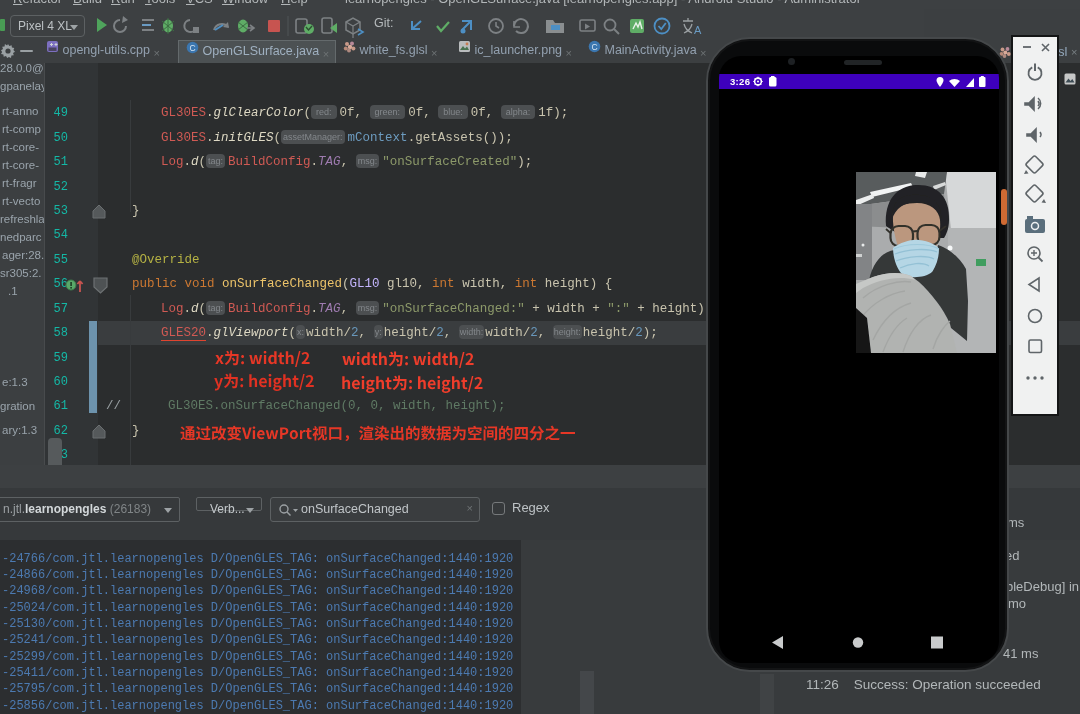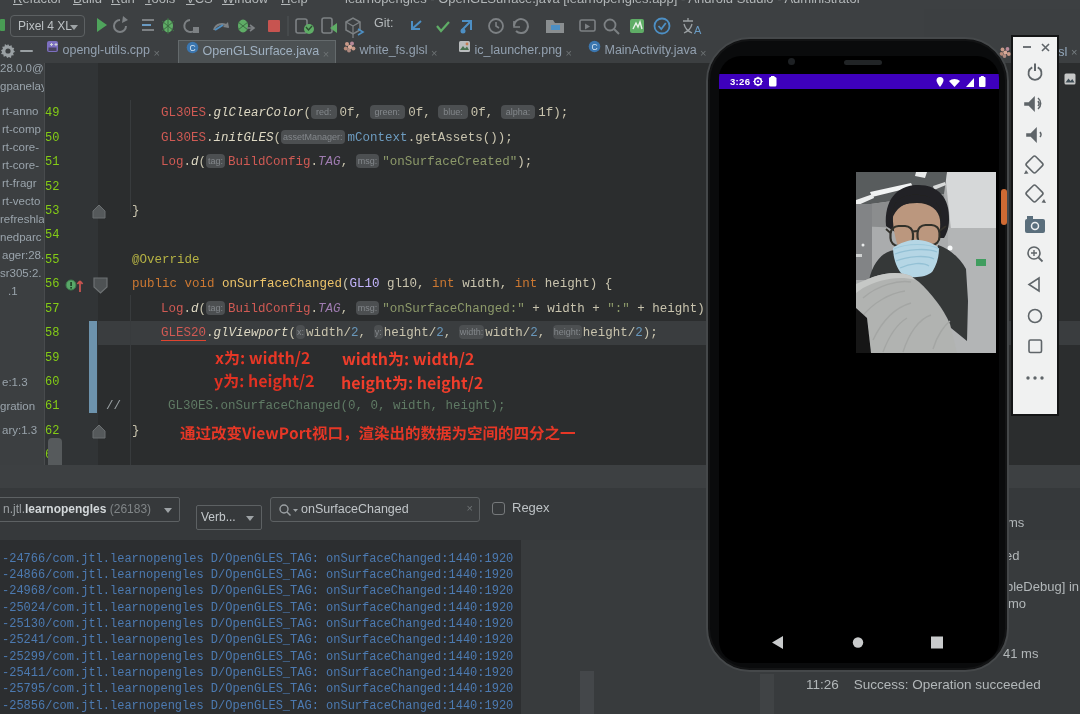--- a/index.html
+++ b/index.html
@@ -15,21 +15,21 @@
 .gittxt{position:absolute;left:374px;top:7px;font-size:12.5px;color:#b6babc}
 
 #tabbar{left:0;top:40px;width:1080px;height:23px;background:#3c3f41}
 .tab{position:absolute;top:0;height:23px;font-size:12.5px;color:#93a1b0;white-space:nowrap}
 .tab .lbl{position:relative;top:3px}
 .tabx{color:#6e7375;font-size:11px;position:relative;top:3px}
 #seltab{background:#4c5153;border:1px solid #646a6c;border-bottom:none}
 
 #editor{left:0;top:63px;width:1080px;height:402px;background:#2b2d2e;overflow:hidden}
 #gutter{position:absolute;left:45px;top:0;width:53px;height:402px;background:#313436}
-.lnum{position:absolute;left:0;width:23px;font-family:"Liberation Mono",monospace;font-size:12px;color:#84cc16;line-height:24.4px;height:24.4px}
+.lnum{position:absolute;left:0;width:23px;text-align:right;font-family:"Liberation Mono",monospace;font-size:12px;color:#14b8a6;line-height:24.4px;height:24.4px}
 #projpanel{position:absolute;left:0;top:0;width:45px;height:402px;background:#3c3f41;overflow:hidden;border-right:1px solid #484b4d}
 .pp{position:absolute;font-size:11.5px;color:#9aa4ac;white-space:nowrap}
 #curline{position:absolute;left:98px;top:258.1px;width:982px;height:24.4px;background:#3a3d3f}
 #bluestripe{position:absolute;left:89px;top:258px;width:8px;height:92px;background:#6d93ad}
 .cl{position:absolute;left:98px;font-family:"Liberation Mono",monospace;font-size:12.5px;line-height:24.4px;height:24.4px;color:#c9c4ae;white-space:pre}
 .kw{color:#cc7832}.cr{color:#d05a54}.mi{color:#ded9c4;font-style:italic}.md{color:#edc46a}
 .pu{color:#9e7bb0;font-style:italic}.bl{color:#6d9cc0}.st{color:#8d9a6a}.nm{color:#6897bb}
 .cm{color:#5f7a64}.an{color:#b5b244}.mg{color:#c4b5fd}.gr{color:#9aa0a3}
 .err{color:#d05a54;border-bottom:1px solid #e0442f}
 .hint{display:inline-block;background:#4c4f51;border-radius:4px;color:#83878b;font-size:9px;line-height:14px;padding:0 2px;margin-right:3px;font-family:"Liberation Sans",sans-serif;position:relative;top:-1px}
@@ -241,21 +241,21 @@
         </g>
   <g transform="translate(180,376)" fill="#e63726">
           <path d="M0.7 -11.5C1.6 -10.7 2.9 -9.6 3.4 -8.8L4.8 -10.1C4.2 -10.8 2.9 -11.9 2 -12.6ZM4.2 -7.2H0.5V-5.5H2.5V-1.8C1.8 -1.5 1.1 -0.9 0.4 -0.2L1.5 1.3C2.2 0.4 2.9 -0.6 3.4 -0.6C3.8 -0.6 4.3 -0.1 4.9 0.3C6 0.9 7.2 1.1 9.2 1.1C10.8 1.1 13.4 1 14.6 0.9C14.6 0.4 14.9 -0.4 15.1 -0.9C13.5 -0.7 10.9 -0.5 9.2 -0.5C7.5 -0.5 6.1 -0.6 5.1 -1.2C4.8 -1.4 4.5 -1.6 4.2 -1.8ZM5.7 -12.7V-11.3H11.3C10.9 -11 10.4 -10.7 10 -10.4C9.3 -10.7 8.6 -11 8 -11.2L6.8 -10.2C7.4 -10 8.2 -9.6 9 -9.3H5.6V-1.2H7.3V-3.6H9.1V-1.3H10.8V-3.6H12.6V-2.9C12.6 -2.7 12.6 -2.7 12.4 -2.7C12.2 -2.7 11.7 -2.6 11.2 -2.7C11.4 -2.3 11.6 -1.6 11.7 -1.2C12.6 -1.2 13.3 -1.2 13.7 -1.5C14.2 -1.7 14.4 -2.1 14.4 -2.9V-9.3H12.3L12.3 -9.3L11.5 -9.7C12.6 -10.4 13.6 -11.1 14.3 -11.9L13.2 -12.8L12.9 -12.7ZM12.6 -7.9V-7.1H10.8V-7.9ZM7.3 -5.8H9.1V-4.9H7.3ZM7.3 -7.1V-7.9H9.1V-7.1ZM12.6 -5.8V-4.9H10.8V-5.8Z M16.4 -11.7C17.2 -10.9 18.2 -9.7 18.6 -9L20.2 -10.1C19.7 -10.8 18.7 -11.9 17.8 -12.7ZM21.1 -7.3C21.9 -6.3 22.8 -4.9 23.2 -4.1L24.8 -5.1C24.4 -5.9 23.4 -7.2 22.6 -8.1ZM19.8 -7.4H16.2V-5.7H18V-2.2C17.3 -1.9 16.5 -1.4 15.8 -0.6L17.1 1.3C17.7 0.4 18.3 -0.7 18.8 -0.7C19.1 -0.7 19.7 -0.2 20.4 0.2C21.6 0.8 22.9 1 24.8 1C26.4 1 29 0.9 30.1 0.9C30.1 0.3 30.4 -0.7 30.6 -1.2C29.1 -1 26.5 -0.8 24.9 -0.8C23.2 -0.8 21.7 -0.9 20.7 -1.5C20.3 -1.7 20 -1.9 19.8 -2.1ZM26.5 -13.1V-10.5H20.7V-8.8H26.5V-3.7C26.5 -3.4 26.4 -3.3 26 -3.3C25.7 -3.3 24.6 -3.3 23.6 -3.3C23.8 -2.8 24.1 -2 24.2 -1.5C25.7 -1.5 26.7 -1.5 27.4 -1.8C28.1 -2.1 28.3 -2.6 28.3 -3.6V-8.8H30.3V-10.5H28.3V-13.1Z M40.8 -8.7H43.2C43 -7.1 42.6 -5.7 42.1 -4.5C41.5 -5.7 41 -7.1 40.7 -8.6ZM32 -12.2V-10.4H35.9V-7.8H32.2V-2C32.2 -1.4 31.9 -1.1 31.6 -1C31.9 -0.5 32.2 0.4 32.3 0.9C32.8 0.6 33.5 0.2 38 -1.5C37.9 -1.9 37.8 -2.7 37.8 -3.2L34.1 -1.9V-5.9H37.8V-6.2C38.2 -5.8 38.6 -5.3 38.8 -5C39.1 -5.4 39.4 -5.8 39.6 -6.2C40 -4.9 40.4 -3.8 41 -2.7C40.1 -1.7 39 -0.9 37.6 -0.3C38 0.1 38.5 1 38.7 1.5C40.1 0.8 41.2 -0 42.1 -1.1C42.9 -0.1 43.8 0.7 45 1.3C45.2 0.8 45.8 0.1 46.2 -0.3C45 -0.8 44 -1.6 43.2 -2.7C44.2 -4.3 44.8 -6.3 45.2 -8.7H45.9V-10.4H41.3C41.6 -11.2 41.8 -12 41.9 -12.8L40.1 -13.2C39.6 -10.8 38.9 -8.4 37.8 -6.9V-12.2Z M49.4 -9.7C49 -8.7 48.3 -7.7 47.4 -7.1C47.8 -6.9 48.5 -6.4 48.9 -6.1C49.7 -6.9 50.6 -8 51.1 -9.2ZM52.9 -12.9C53.1 -12.6 53.3 -12.1 53.5 -11.7H47.5V-10H51.4V-5.7H53.3V-10H55.1V-5.8H57V-8.7C57.9 -8 59 -6.9 59.6 -6.1L61 -7.1C60.4 -7.8 59.3 -8.9 58.3 -9.7L57 -8.8V-10H61V-11.7H55.6C55.4 -12.2 55 -12.8 54.7 -13.3ZM48.4 -5.4V-3.8H49.6C50.3 -2.8 51.2 -1.9 52.3 -1.2C50.7 -0.7 48.9 -0.4 47.1 -0.2C47.4 0.2 47.8 1 48 1.4C50.2 1.1 52.3 0.6 54.2 -0.2C56 0.6 58 1.1 60.4 1.4C60.6 0.9 61.1 0.2 61.4 -0.2C59.5 -0.4 57.8 -0.7 56.2 -1.2C57.7 -2.1 58.9 -3.2 59.7 -4.7L58.5 -5.5L58.2 -5.4ZM51.7 -3.8H56.8C56.1 -3.1 55.3 -2.5 54.3 -2C53.3 -2.5 52.4 -3.1 51.7 -3.8Z M65.4 0H68.2L71.7 -11.5H69.3L67.9 -5.9C67.5 -4.6 67.3 -3.5 66.9 -2.2H66.8C66.4 -3.5 66.2 -4.6 65.8 -5.9L64.3 -11.5H61.9Z M72.8 0H75.1V-8.7H72.8ZM74 -10.1C74.7 -10.1 75.3 -10.6 75.3 -11.3C75.3 -12.1 74.7 -12.6 74 -12.6C73.2 -12.6 72.6 -12.1 72.6 -11.3C72.6 -10.6 73.2 -10.1 74 -10.1Z M81.3 0.2C82.4 0.2 83.5 -0.2 84.3 -0.7L83.6 -2.1C82.9 -1.8 82.3 -1.6 81.6 -1.6C80.3 -1.6 79.4 -2.3 79.2 -3.7H84.6C84.6 -3.9 84.7 -4.3 84.7 -4.7C84.7 -7.2 83.4 -8.9 81 -8.9C79 -8.9 77 -7.1 77 -4.3C77 -1.5 78.9 0.2 81.3 0.2ZM79.2 -5.2C79.3 -6.5 80.2 -7.1 81.1 -7.1C82.2 -7.1 82.7 -6.4 82.7 -5.2Z M88 0H90.6L91.5 -3.8C91.6 -4.6 91.8 -5.4 91.9 -6.3H92C92.2 -5.4 92.3 -4.6 92.5 -3.8L93.4 0H96.1L98.3 -8.7H96.1L95.2 -4.4C95 -3.5 94.9 -2.7 94.8 -1.9H94.7C94.5 -2.7 94.3 -3.5 94.1 -4.4L93.1 -8.7H91L90 -4.4C89.8 -3.6 89.6 -2.7 89.5 -1.9H89.4C89.2 -2.7 89.1 -3.5 89 -4.4L88 -8.7H85.7Z M100.1 0H102.4V-4.1H103.9C106.4 -4.1 108.4 -5.3 108.4 -7.9C108.4 -10.6 106.4 -11.5 103.9 -11.5H100.1ZM102.4 -5.9V-9.7H103.7C105.3 -9.7 106.1 -9.2 106.1 -7.9C106.1 -6.6 105.4 -5.9 103.8 -5.9Z M113.9 0.2C116 0.2 118 -1.5 118 -4.3C118 -7.2 116 -8.9 113.9 -8.9C111.7 -8.9 109.7 -7.2 109.7 -4.3C109.7 -1.5 111.7 0.2 113.9 0.2ZM113.9 -1.6C112.7 -1.6 112 -2.7 112 -4.3C112 -6 112.7 -7 113.9 -7C115.1 -7 115.7 -6 115.7 -4.3C115.7 -2.7 115.1 -1.6 113.9 -1.6Z M120 0H122.2V-5.2C122.7 -6.4 123.5 -6.9 124.2 -6.9C124.6 -6.9 124.8 -6.8 125.1 -6.7L125.5 -8.7C125.3 -8.8 125 -8.9 124.5 -8.9C123.6 -8.9 122.7 -8.3 122 -7.1H122L121.8 -8.7H120Z M129.9 0.2C130.6 0.2 131.3 0 131.7 -0.1L131.3 -1.8C131.1 -1.7 130.8 -1.6 130.5 -1.6C129.7 -1.6 129.3 -2 129.3 -3V-6.9H131.5V-8.7H129.3V-11H127.4L127.2 -8.7L125.8 -8.6V-6.9H127V-3C127 -1.1 127.8 0.2 129.9 0.2Z M138.7 -12.5V-4.2H140.5V-10.9H144.5V-4.2H146.4V-12.5ZM141.6 -10V-7.5C141.6 -5.1 141.2 -2 137.3 0C137.6 0.3 138.2 1 138.4 1.4C140.4 0.4 141.5 -1 142.3 -2.4V-0.5C142.3 0.8 142.8 1.2 144.1 1.2H145.1C146.7 1.2 147 0.4 147.1 -2C146.7 -2.1 146.1 -2.3 145.7 -2.7C145.6 -0.6 145.5 -0.2 145.2 -0.2H144.4C144.1 -0.2 144 -0.3 144 -0.7V-4.3H143C143.3 -5.4 143.4 -6.5 143.4 -7.5V-10ZM134 -12.3C134.5 -11.8 134.9 -11.1 135.2 -10.6H132.9V-8.9H136.1C135.3 -7.1 133.9 -5.5 132.4 -4.5C132.7 -4.2 133.1 -3.1 133.2 -2.6C133.6 -2.9 134.1 -3.3 134.5 -3.8V1.4H136.3V-4.7C136.7 -4.1 137.1 -3.5 137.3 -3L138.5 -4.5C138.2 -4.8 137.3 -5.9 136.7 -6.6C137.3 -7.6 137.9 -8.8 138.3 -10L137.3 -10.6L137 -10.6H135.9L136.9 -11.2C136.6 -11.7 136 -12.6 135.5 -13.1Z M149.2 -11.7V1.1H151.1V-0.2H159.4V1.1H161.4V-11.7ZM151.1 -2.1V-9.8H159.4V-2.1Z M166 2.1C167.9 1.6 169.1 0.1 169.1 -1.6C169.1 -2.9 168.5 -3.8 167.4 -3.8C166.6 -3.8 165.9 -3.2 165.9 -2.4C165.9 -1.5 166.6 -1 167.4 -1L167.5 -1C167.4 -0.2 166.7 0.5 165.5 0.9Z M183 -0.6V1.1H193.5V-0.6ZM186 -3.6H190.4V-2.7H186ZM186 -5.7H190.4V-4.8H186ZM184.3 -7.1V-1.3H192.1V-7.1ZM178.9 -7.6C179.8 -7.1 181.1 -6.2 181.7 -5.7L182.9 -7.2C182.2 -7.7 180.9 -8.4 180 -8.9ZM179.5 -0 181.1 1.1C182 -0.4 182.8 -2.2 183.5 -3.8L182 -4.9C181.3 -3.2 180.2 -1.2 179.5 -0ZM179.8 -11.6C180.6 -11.1 181.7 -10.4 182.2 -9.9L183.4 -11.3V-8.7H184.7V-7.8H191.7V-8.7H193.2V-11.6H189.5C189.4 -12.1 189.2 -12.7 189 -13.2L187.1 -12.9C187.2 -12.5 187.3 -12.1 187.4 -11.6H183.4V-11.3C182.8 -11.7 181.7 -12.4 180.9 -12.9ZM185.1 -9.3V-10.1H191.5V-9.3Z M194.5 -9.7C195.4 -9.5 196.6 -9 197.2 -8.6L198 -10C197.3 -10.3 196.1 -10.7 195.2 -11ZM195.7 -11.9C196.6 -11.6 197.8 -11.1 198.4 -10.8L199.1 -12.1C198.5 -12.4 197.2 -12.9 196.4 -13.1ZM194.8 -6.1 196.2 -4.9C197.1 -5.8 198 -6.8 198.9 -7.8L197.8 -8.9C196.8 -7.8 195.6 -6.8 194.8 -6.1ZM201.8 -13.2C201.8 -12.6 201.7 -12 201.7 -11.5H199.4V-9.9H201.4C201 -8.3 200 -7.3 198.3 -6.6C198.7 -6.3 199.4 -5.6 199.6 -5.2C200.1 -5.4 200.4 -5.7 200.8 -5.9V-4.6H194.9V-2.9H199.5C198.2 -1.8 196.3 -0.8 194.4 -0.3C194.9 0.1 195.4 0.8 195.7 1.2C197.5 0.5 199.4 -0.7 200.8 -2.1V1.4H202.7V-2.1C204.1 -0.7 206 0.5 207.9 1.1C208.1 0.7 208.7 -0.1 209.1 -0.4C207.3 -0.9 205.4 -1.8 204.1 -2.9H208.7V-4.6H202.7V-6H200.9C202.1 -6.9 202.9 -8.2 203.3 -9.9H204.6V-7.8C204.6 -6.7 204.8 -6.4 205.1 -6.1C205.4 -5.8 205.8 -5.7 206.2 -5.7C206.5 -5.7 206.9 -5.7 207.2 -5.7C207.5 -5.7 207.9 -5.7 208.1 -5.8C208.4 -6 208.7 -6.2 208.8 -6.5C208.9 -6.9 209 -7.6 209 -8.3C208.5 -8.4 207.8 -8.8 207.5 -9.1C207.4 -8.4 207.4 -7.9 207.4 -7.7C207.4 -7.4 207.3 -7.3 207.3 -7.3C207.2 -7.2 207.1 -7.2 207 -7.2C206.9 -7.2 206.8 -7.2 206.7 -7.2C206.6 -7.2 206.6 -7.3 206.5 -7.3C206.5 -7.3 206.5 -7.5 206.5 -7.8V-11.5H203.5C203.6 -12 203.6 -12.6 203.6 -13.2Z M210.8 -5.4V0.5H221.5V1.4H223.6V-5.4H221.5V-1.3H218.2V-6.2H223V-11.9H220.9V-8H218.2V-13.2H216.2V-8H213.6V-11.8H211.6V-6.2H216.2V-1.3H212.9V-5.4Z M233.3 -6.3C234.1 -5.2 235 -3.6 235.5 -2.7L237.1 -3.6C236.6 -4.6 235.5 -6 234.8 -7.1ZM234.1 -13.2C233.6 -11.3 232.9 -9.4 232 -8.1V-10.6H229.6C229.8 -11.3 230.1 -12.1 230.4 -12.9L228.4 -13.2C228.3 -12.4 228.1 -11.4 227.9 -10.6H226.1V0.9H227.8V-0.2H232V-7.5C232.4 -7.2 232.9 -6.9 233.2 -6.6C233.7 -7.3 234.1 -8.1 234.6 -9.1H237.9C237.7 -3.6 237.5 -1.2 237.1 -0.7C236.9 -0.5 236.7 -0.5 236.4 -0.5C236 -0.5 235.1 -0.5 234.1 -0.6C234.4 -0.1 234.6 0.7 234.7 1.2C235.6 1.3 236.5 1.3 237.1 1.2C237.8 1.1 238.2 0.9 238.6 0.3C239.3 -0.5 239.4 -3 239.6 -9.9C239.6 -10.2 239.6 -10.8 239.6 -10.8H235.3C235.5 -11.4 235.7 -12.1 235.9 -12.7ZM227.8 -9H230.3V-6.5H227.8ZM227.8 -1.8V-4.9H230.3V-1.8Z M247.1 -13C246.8 -12.4 246.4 -11.5 246.1 -11L247.2 -10.5C247.6 -11 248.1 -11.7 248.7 -12.4ZM246.3 -3.7C246 -3.1 245.7 -2.7 245.2 -2.2L244 -2.9L244.4 -3.7ZM241.8 -2.3C242.5 -2 243.2 -1.6 244 -1.2C243.1 -0.7 242 -0.3 240.9 -0C241.2 0.3 241.6 0.9 241.8 1.3C243.1 1 244.4 0.4 245.5 -0.4C245.9 -0.1 246.3 0.2 246.6 0.4L247.7 -0.8C247.4 -1 247 -1.2 246.6 -1.5C247.4 -2.4 248 -3.5 248.4 -4.9L247.4 -5.3L247.1 -5.2H245.2L245.4 -5.8L243.8 -6.1C243.7 -5.8 243.6 -5.5 243.4 -5.2H241.4V-3.7H242.6C242.3 -3.2 242 -2.7 241.8 -2.3ZM241.6 -12.4C241.9 -11.7 242.3 -10.9 242.4 -10.4H241.2V-9H243.5C242.8 -8.2 241.8 -7.5 240.9 -7.1C241.2 -6.8 241.6 -6.2 241.8 -5.8C242.6 -6.2 243.4 -6.9 244.1 -7.6V-6.2H245.8V-7.9C246.4 -7.4 247 -6.9 247.4 -6.6L248.4 -7.8C248.1 -8 247.2 -8.6 246.5 -9H248.8V-10.4H245.8V-13.2H244.1V-10.4H242.5L243.8 -11C243.7 -11.5 243.3 -12.3 242.9 -12.9ZM250 -13.1C249.7 -10.3 249 -7.7 247.7 -6.1C248.1 -5.8 248.8 -5.2 249.1 -4.9C249.3 -5.3 249.6 -5.8 249.9 -6.3C250.2 -5.1 250.5 -4 251 -3C250.2 -1.7 249 -0.8 247.5 -0C247.8 0.3 248.3 1.1 248.4 1.5C249.9 0.7 251 -0.2 251.9 -1.4C252.6 -0.3 253.5 0.6 254.5 1.3C254.8 0.8 255.3 0.1 255.7 -0.2C254.6 -0.9 253.6 -1.8 252.9 -3C253.6 -4.6 254.1 -6.4 254.4 -8.6H255.4V-10.3H251.2C251.4 -11.1 251.6 -12 251.7 -12.9ZM252.7 -8.6C252.5 -7.3 252.3 -6.1 251.9 -5.1C251.5 -6.2 251.2 -7.3 251 -8.6Z M263.5 -3.6V1.4H265.1V0.9H268.9V1.4H270.6V-3.6H267.8V-5.1H270.9V-6.7H267.8V-8H270.5V-12.6H261.9V-7.8C261.9 -5.4 261.8 -2 260.3 0.3C260.7 0.5 261.5 1.1 261.8 1.4C263 -0.3 263.4 -2.8 263.6 -5.1H266V-3.6ZM263.7 -11H268.7V-9.6H263.7ZM263.7 -8H266V-6.7H263.7L263.7 -7.8ZM265.1 -0.5V-2.1H268.9V-0.5ZM258.2 -13.2V-10.2H256.6V-8.5H258.2V-5.8L256.3 -5.3L256.8 -3.5L258.2 -3.9V-0.8C258.2 -0.6 258.2 -0.5 258 -0.5C257.8 -0.5 257.2 -0.5 256.7 -0.5C256.9 -0 257.1 0.7 257.1 1.2C258.2 1.2 258.8 1.1 259.3 0.8C259.8 0.5 259.9 0.1 259.9 -0.8V-4.4L261.5 -4.9L261.3 -6.6L259.9 -6.2V-8.5H261.5V-10.2H259.9V-13.2Z M273.6 -12.1C274.2 -11.4 274.8 -10.4 275.1 -9.7L276.8 -10.5C276.5 -11.1 275.8 -12.1 275.2 -12.8ZM279 -5.5C279.7 -4.6 280.4 -3.3 280.8 -2.5L282.4 -3.4C282.1 -4.2 281.2 -5.3 280.6 -6.2ZM277.5 -13.1V-11C277.5 -10.6 277.5 -10.1 277.4 -9.5H272.7V-7.7H277.2C276.8 -5.1 275.5 -2.3 272.3 -0.3C272.7 0 273.5 0.7 273.8 1.1C277.4 -1.3 278.7 -4.7 279.2 -7.7H283.7C283.5 -3.2 283.3 -1.3 282.9 -0.9C282.7 -0.7 282.5 -0.6 282.2 -0.6C281.8 -0.6 280.9 -0.6 279.9 -0.7C280.3 -0.2 280.6 0.7 280.6 1.2C281.5 1.3 282.5 1.3 283.1 1.2C283.7 1.1 284.2 0.9 284.6 0.3C285.3 -0.4 285.4 -2.7 285.7 -8.7C285.7 -8.9 285.7 -9.5 285.7 -9.5H279.3C279.4 -10.1 279.4 -10.6 279.4 -11V-13.1Z M295.4 -7.9C296.9 -7.1 299.2 -6 300.2 -5.3L301.5 -6.8C300.3 -7.4 298 -8.5 296.6 -9.1ZM292.9 -9.1C291.5 -8.1 289.8 -7.3 288.1 -6.7L289.1 -5.1L290 -5.4V-3.9H293.7V-0.8H288.1V0.9H301.5V-0.8H295.7V-3.9H299.6V-5.5H290.2C291.6 -6.2 293 -7.1 294.1 -8ZM293.2 -12.8C293.4 -12.4 293.6 -11.9 293.8 -11.4H288V-7.6H289.8V-9.7H299.6V-7.9H301.6V-11.4H296.1C295.8 -12 295.5 -12.7 295.2 -13.3Z M303.6 -9.4V1.4H305.5V-9.4ZM303.8 -12.2C304.5 -11.4 305.3 -10.4 305.7 -9.7L307.2 -10.7C306.9 -11.4 306 -12.4 305.3 -13.1ZM308.8 -4.4H311.8V-2.9H308.8ZM308.8 -7.3H311.8V-5.9H308.8ZM307.1 -8.8V-1.4H313.5V-8.8ZM307.8 -12.4V-10.7H315.1V-0.6C315.1 -0.4 315.1 -0.4 314.9 -0.4C314.7 -0.4 314.1 -0.3 313.6 -0.4C313.8 0.1 314.1 0.8 314.2 1.3C315.1 1.3 315.9 1.3 316.4 1C316.9 0.7 317.1 0.2 317.1 -0.6V-12.4Z M326.3 -6.3C327.1 -5.2 328 -3.6 328.5 -2.7L330.1 -3.6C329.6 -4.6 328.5 -6 327.8 -7.1ZM327.1 -13.2C326.6 -11.3 325.9 -9.4 325 -8.1V-10.6H322.6C322.8 -11.3 323.1 -12.1 323.4 -12.9L321.4 -13.2C321.3 -12.4 321.1 -11.4 320.9 -10.6H319.1V0.9H320.8V-0.2H325V-7.5C325.4 -7.2 325.9 -6.9 326.2 -6.6C326.7 -7.3 327.1 -8.1 327.6 -9.1H330.9C330.7 -3.6 330.5 -1.2 330.1 -0.7C329.9 -0.5 329.7 -0.5 329.4 -0.5C329 -0.5 328.1 -0.5 327.1 -0.6C327.4 -0.1 327.6 0.7 327.7 1.2C328.6 1.3 329.5 1.3 330.1 1.2C330.8 1.1 331.2 0.9 331.6 0.3C332.3 -0.5 332.4 -3 332.6 -9.9C332.6 -10.2 332.6 -10.8 332.6 -10.8H328.3C328.5 -11.4 328.7 -12.1 328.9 -12.7ZM320.8 -9H323.3V-6.5H320.8ZM320.8 -1.8V-4.9H323.3V-1.8Z M334.7 -11.9V0.9H336.6V-0.2H345.8V0.7H347.8V-11.9ZM336.6 -2V-4.1C337 -3.7 337.4 -3.1 337.6 -2.7C340 -4 340.4 -6.3 340.4 -10.1H342V-6C342 -4.4 342.3 -3.6 343.7 -3.6C344 -3.6 344.8 -3.6 345.1 -3.6C345.3 -3.6 345.6 -3.6 345.8 -3.7V-2ZM336.6 -4.2V-10.1H338.6C338.6 -6.9 338.4 -5.2 336.6 -4.2ZM343.7 -10.1H345.8V-5.3C345.6 -5.2 345.3 -5.2 345 -5.2C344.8 -5.2 344.2 -5.2 344 -5.2C343.7 -5.2 343.7 -5.4 343.7 -5.9Z M359.7 -13 357.9 -12.3C358.8 -10.7 359.9 -8.9 361.1 -7.5H352.9C354 -8.9 355.1 -10.6 355.8 -12.4L353.8 -13C352.9 -10.6 351.3 -8.4 349.5 -7.1C350 -6.8 350.7 -6.1 351.1 -5.7C351.4 -5.9 351.7 -6.2 352 -6.6V-5.6H354.5C354.2 -3.4 353.4 -1.3 349.9 -0.2C350.3 0.2 350.9 0.9 351.1 1.4C355.1 -0 356.1 -2.7 356.5 -5.6H359.7C359.6 -2.5 359.5 -1.1 359.1 -0.8C359 -0.6 358.8 -0.6 358.5 -0.6C358.1 -0.6 357.3 -0.6 356.5 -0.7C356.8 -0.1 357 0.7 357.1 1.2C358 1.2 358.9 1.2 359.4 1.2C360 1.1 360.5 0.9 360.8 0.4C361.4 -0.2 361.6 -2 361.7 -6.7V-6.7C362 -6.4 362.3 -6.1 362.6 -5.8C362.9 -6.3 363.6 -7 364.1 -7.4C362.5 -8.7 360.6 -11 359.7 -13Z M368.4 -2.4C367.5 -2.4 366.3 -1.6 365.1 -0.4L366.5 1.3C367.1 0.4 367.8 -0.7 368.3 -0.7C368.7 -0.7 369.2 -0.2 369.8 0.2C370.9 0.9 372.1 1.1 374.1 1.1C375.6 1.1 378 1 379.1 0.9C379.1 0.4 379.4 -0.6 379.6 -1.1C378.1 -0.8 375.7 -0.7 374.1 -0.7C372.5 -0.7 371.2 -0.8 370.2 -1.4C373.3 -3.5 376.6 -6.5 378.5 -9.5L377.1 -10.4L376.7 -10.3H373.1L374 -10.8C373.7 -11.5 372.9 -12.6 372.3 -13.4L370.6 -12.5C371.1 -11.8 371.6 -11 372 -10.3H365.9V-8.5H375.3C373.7 -6.4 371 -4 368.5 -2.4Z M380.6 -7.1V-5H395V-7.1Z"></path>
         </g>
   </svg>
 </div>
 
 <div class="abs" id="band"></div>
 <div class="abs" id="filterrow">
   <div class="combo" style="left:-4px;top:9px;width:184px;height:25px;line-height:23px"><span style="color:#9ca1a4;padding-left:6px">n.jtl.</span><b style="color:#d3d8da">learnopengles</b> <span style="color:#808587">(26183)</span></div>
-  <div class="combo" style="left:196px;top:17px;width:66px;height:25px;line-height:23px;padding-left:4px">Verb...</div>
+  <div class="combo" style="left:196px;top:9px;width:66px;height:14px;line-height:23px;padding-left:13px">Verb...</div>
   <div style="position:absolute;left:270px;top:9px;width:210px;height:25px;border:1px solid #5d6163;border-radius:3px;background:#3a3d3f">
     <svg style="position:absolute;left:7px;top:5px" width="20" height="14" viewBox="0 0 20 14">
           <circle cx="6" cy="6" r="4" stroke="#9ca1a4" stroke-width="1.4" fill="none"></circle>
           <path d="M9 9 l3.5 3.5" stroke="#9ca1a4" stroke-width="1.4"></path>
           <path d="M15 6 l2.5 3 l2.5 -3" fill="#9ca1a4"></path>
         </svg>
     <span style="position:absolute;left:30px;top:4px;font-size:12.5px;color:#c0c5c8">onSurfaceChanged</span>
     <span style="position:absolute;right:6px;top:4px;font-size:11px;color:#6e7375">×</span>
   </div>
   <div style="position:absolute;left:492px;top:14px;width:13px;height:13px;border:1px solid #76797b;border-radius:3px"></div>

